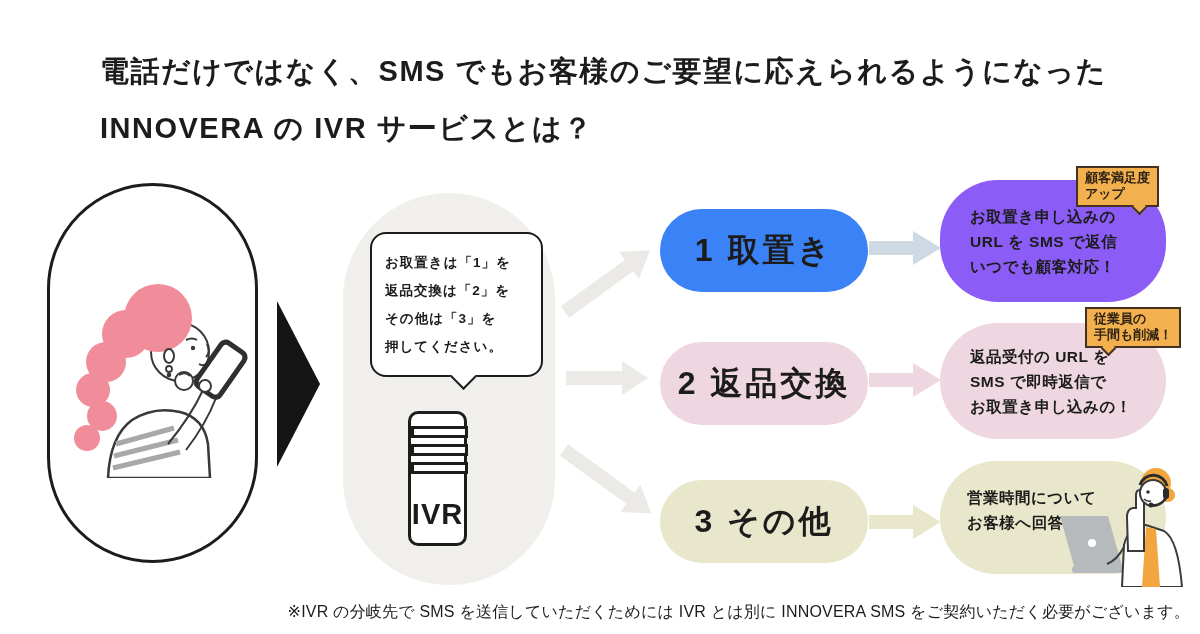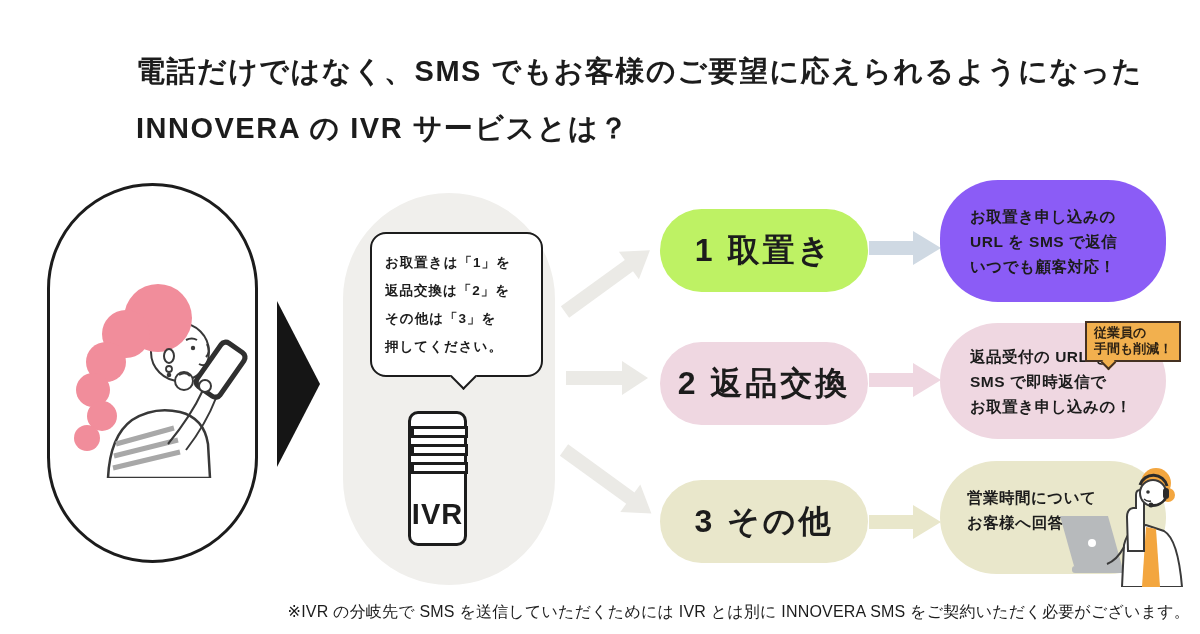--- a/index.html
+++ b/index.html
@@ -1,21 +1,21 @@
 <!DOCTYPE html>
 <html><head>
 <meta charset="utf-8">
 <style>
   * { margin:0; padding:0; box-sizing:border-box; }
   html,body { background:#fff; }
   body { font-family:"Liberation Sans","DejaVu Sans",sans-serif; color:#1c1c1c; }
   .canvas { position:relative; width:1200px; height:634px; background:#ffffff; overflow:hidden; }
 
   
-  .title-line { position:absolute; left:100px; font-size:29px; font-weight:600; letter-spacing:1.5px; color:#1c1c1c; white-space:nowrap;margin-left:36px; }
+  .title-line { position:absolute; left:100px; font-size:29px; font-weight:600; letter-spacing:1.5px; color:#1c1c1c; white-space:nowrap; }
   .title-line.l1 { top:52px; }
   .title-line.l2 { top:109px; }
 
   
   .customer-capsule { position:absolute; left:47px; top:183px; width:211px; height:380px;
     border:3px solid #1c1c1c; border-radius:110px; background:#fff; }
   .customer-label { position:absolute; bottom:30px; width:100%; text-align:center;
     font-size:32px; font-weight:700; letter-spacing:3px; }
   .customer-illo { position:absolute; left:6px; top:92px; }
 
@@ -57,21 +57,21 @@
     display:flex; flex-direction:column; justify-content:center; padding-left:30px; z-index:1; }
   .result-box .line { font-size:15.5px; font-weight:700; letter-spacing:0.5px; line-height:25px; white-space:nowrap; }
   .result-box.b1 { top:180px; height:122px; }
   .result-box.b2 { top:323px; height:116px; }
   .result-box.b3 { top:461px; height:113px; justify-content:flex-start; padding-top:24px; padding-left:27px; }
 
   
   .badge { position:absolute; border:2px solid #453122; padding:2px 7px 3px 7px; z-index:3; }
   .badge .line { font-size:13px; font-weight:700; line-height:16px; color:#2e2214; white-space:nowrap; }
   .badge.badge1 { left:1076px; top:166px; }
-  .badge.badge2 { left:1085px; top:321px; }
+  .badge.badge2 { left:1085px; top:307px; }
   .badge-tail { position:absolute; width:11px; height:11px; bottom:-8px; transform:rotate(45deg);
     border-right:2px solid #453122; border-bottom:2px solid #453122; }
   .badge1 .badge-tail { right:12px; }
   .badge2 .badge-tail { left:16px; }
 
   .operator-illo { position:absolute; left:1032px; top:461px; z-index:2; }
 
   .footnote { position:absolute; right:10px; top:602px; font-size:16px; font-weight:500;
     letter-spacing:0.2px; white-space:nowrap; }
 </style>
@@ -140,21 +140,21 @@
       <div class="server-label">IVR</div>
     </div>
   </div>
 
   <svg class="fan-arrows" width="112" height="300" viewBox="0 0 112 300">
     <polygon transform="translate(9,76) rotate(-36)" points="0,-7 79,-7 79,-17 105,0 79,17 79,7 0,7" fill="#ebeae6"></polygon>
     <polygon transform="translate(10,142)" points="0,-7 56,-7 56,-17 82,0 56,17 56,7 0,7" fill="#ebeae6"></polygon>
     <polygon transform="translate(8,214) rotate(36)" points="0,-7 82,-7 82,-17 108,0 82,17 82,7 0,7" fill="#ebeae6"></polygon>
   </svg>
 
-  <div class="pill p1" style="background-color: #bef264;">1 取置き</div>
+  <div class="pill p1" style="background-color: #3b82f6;">1 取置き</div>
   <div class="pill p2" style="background-color: rgb(239, 215, 225);">2 返品交換</div>
   <div class="pill p3" style="background-color: rgb(233, 231, 203);">3 その他</div>
 
   <svg class="row-arrow r1" width="72" height="34" viewBox="0 0 72 34">
     <polygon points="0,10 44,10 44,0 72,17 44,34 44,24 0,24" fill="#cfd9e3"></polygon>
   </svg>
   <svg class="row-arrow r2" width="72" height="34" viewBox="0 0 72 34">
     <polygon points="0,10 44,10 44,0 72,17 44,34 44,24 0,24" fill="#efd7e1"></polygon>
   </svg>
   <svg class="row-arrow r3" width="72" height="34" viewBox="0 0 72 34">
@@ -169,20 +169,25 @@
   <div class="result-box b2" style="background-color: rgb(239, 215, 225);">
     <div class="line">返品受付の URL を</div>
     <div class="line">SMS で即時返信で</div>
     <div class="line">お取置き申し込みの！</div>
   </div>
   <div class="result-box b3" style="background-color: rgb(233, 231, 203);">
     <div class="line">営業時間について</div>
     <div class="line">お客様へ回答</div>
   </div>
 
+  <div class="badge badge1" style="background-color: rgb(242, 176, 78);">
+    <div class="line">顧客満足度</div>
+    <div class="line">アップ</div>
+    <div class="badge-tail" style="background-color: rgb(242, 176, 78);"></div>
+  </div>
   <div class="badge badge2" style="background-color: rgb(242, 176, 78);">
     <div class="line">従業員の</div>
     <div class="line">手間も削減！</div>
     <div class="badge-tail" style="background-color: rgb(242, 176, 78);"></div>
   </div>
 
   <svg class="operator-illo" width="158" height="126" viewBox="0 0 158 126">
 
     <g>
       <polygon points="28,55 76,55 90,105 42,105" fill="#b7babc"></polygon>

